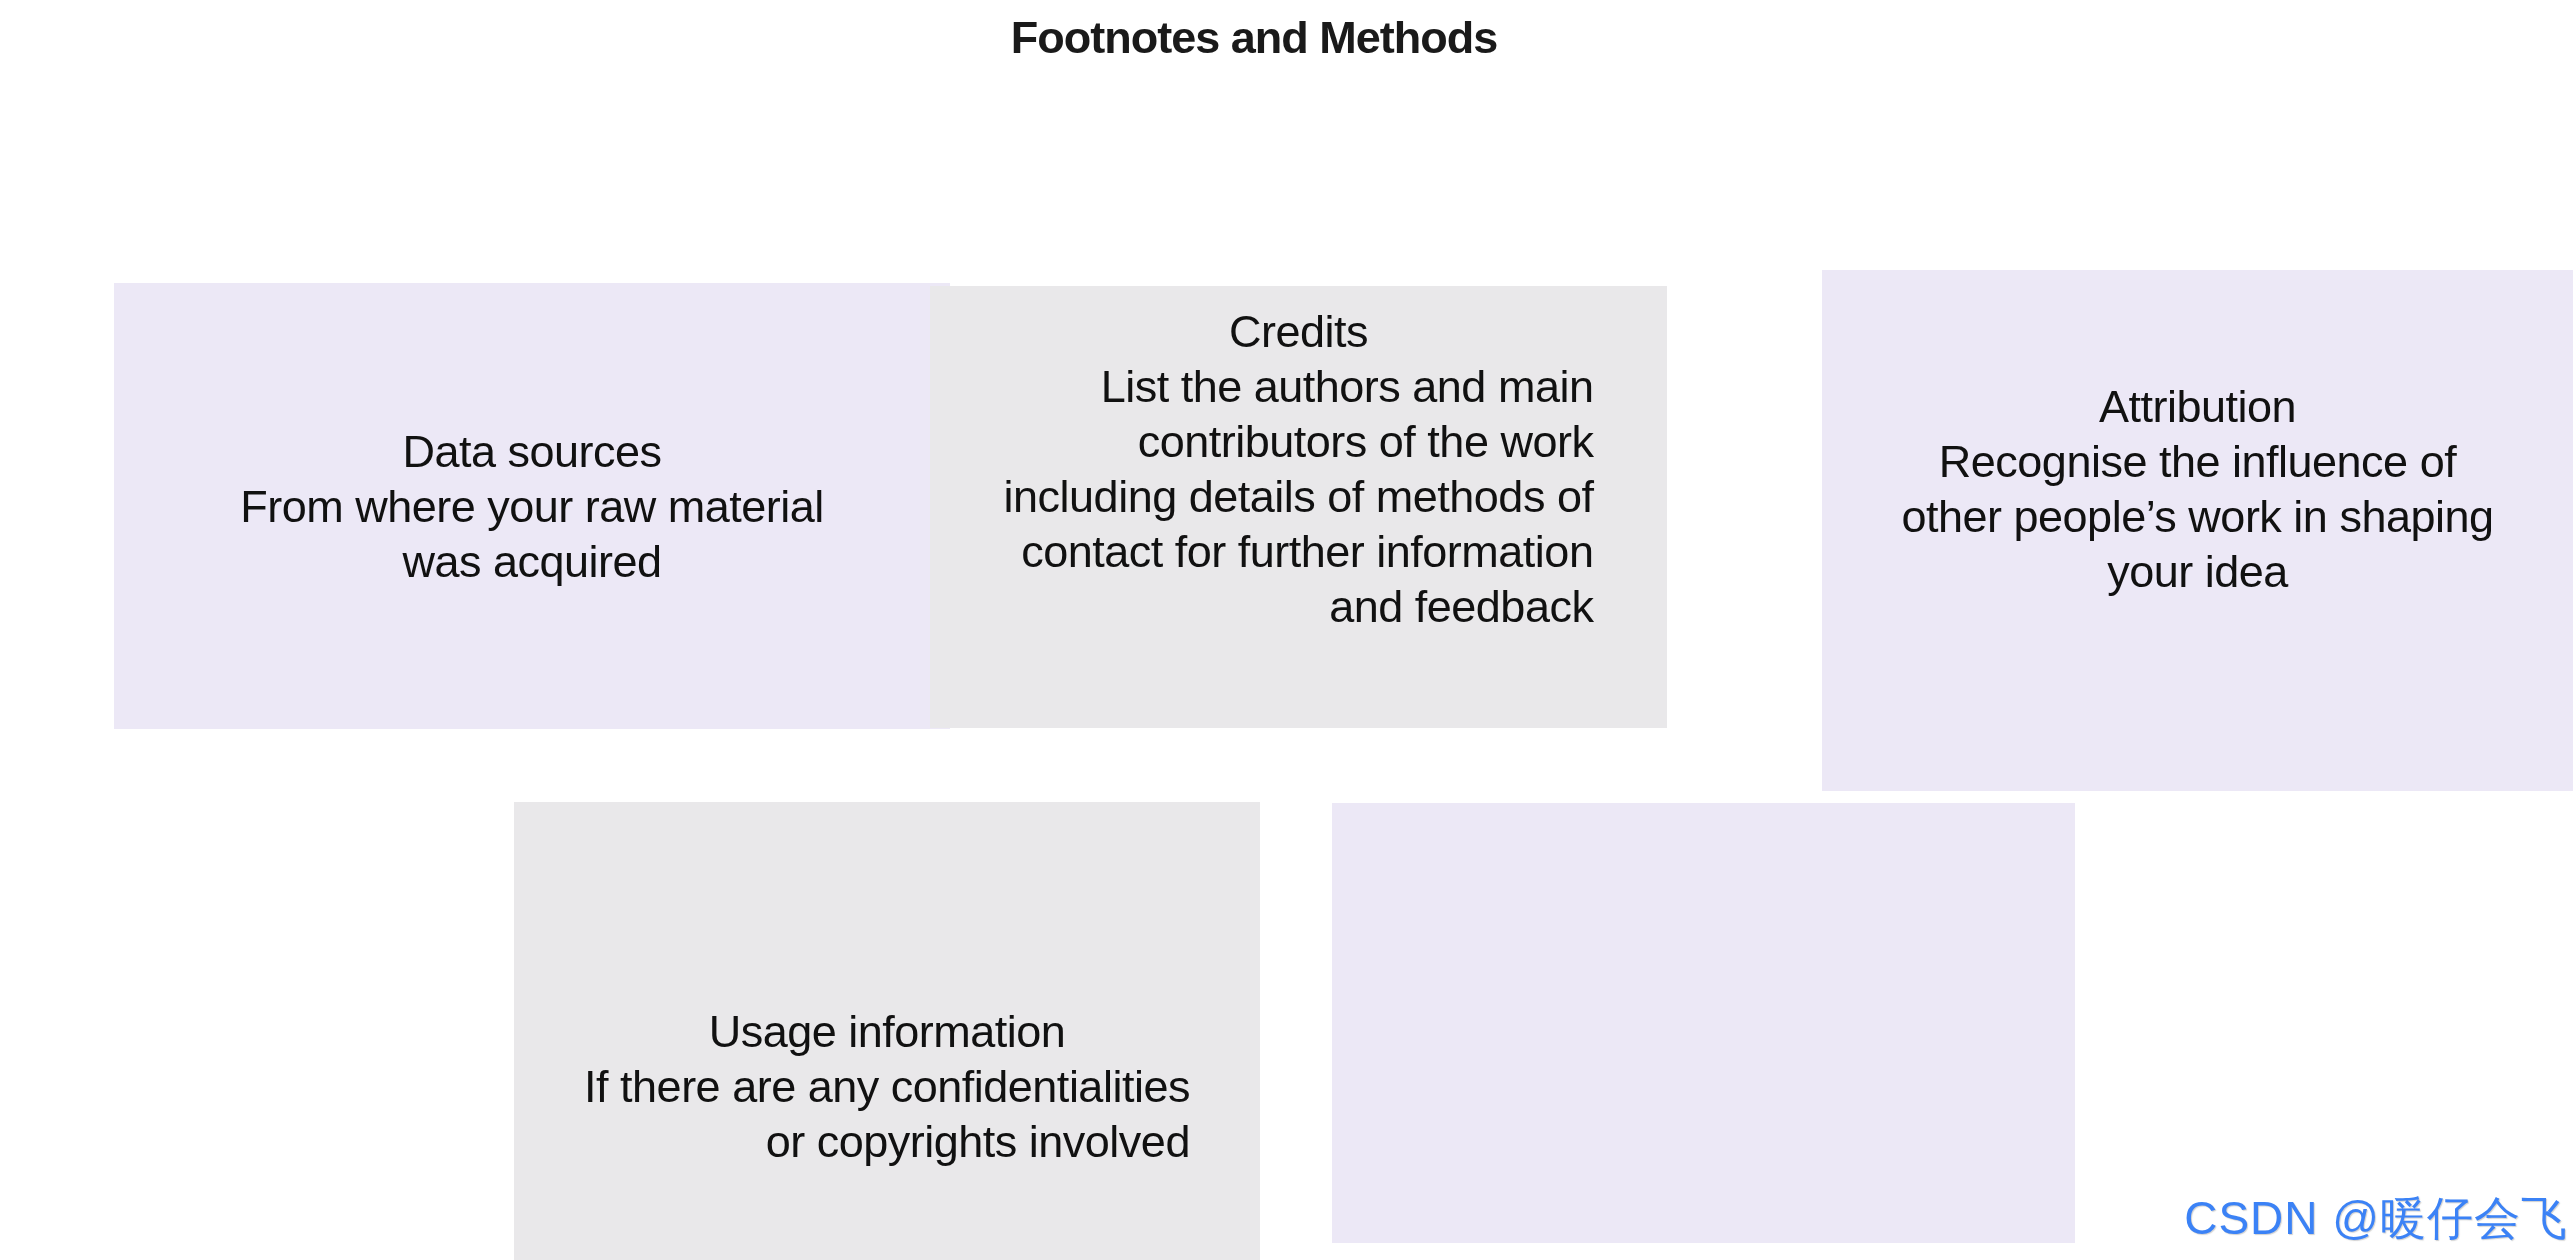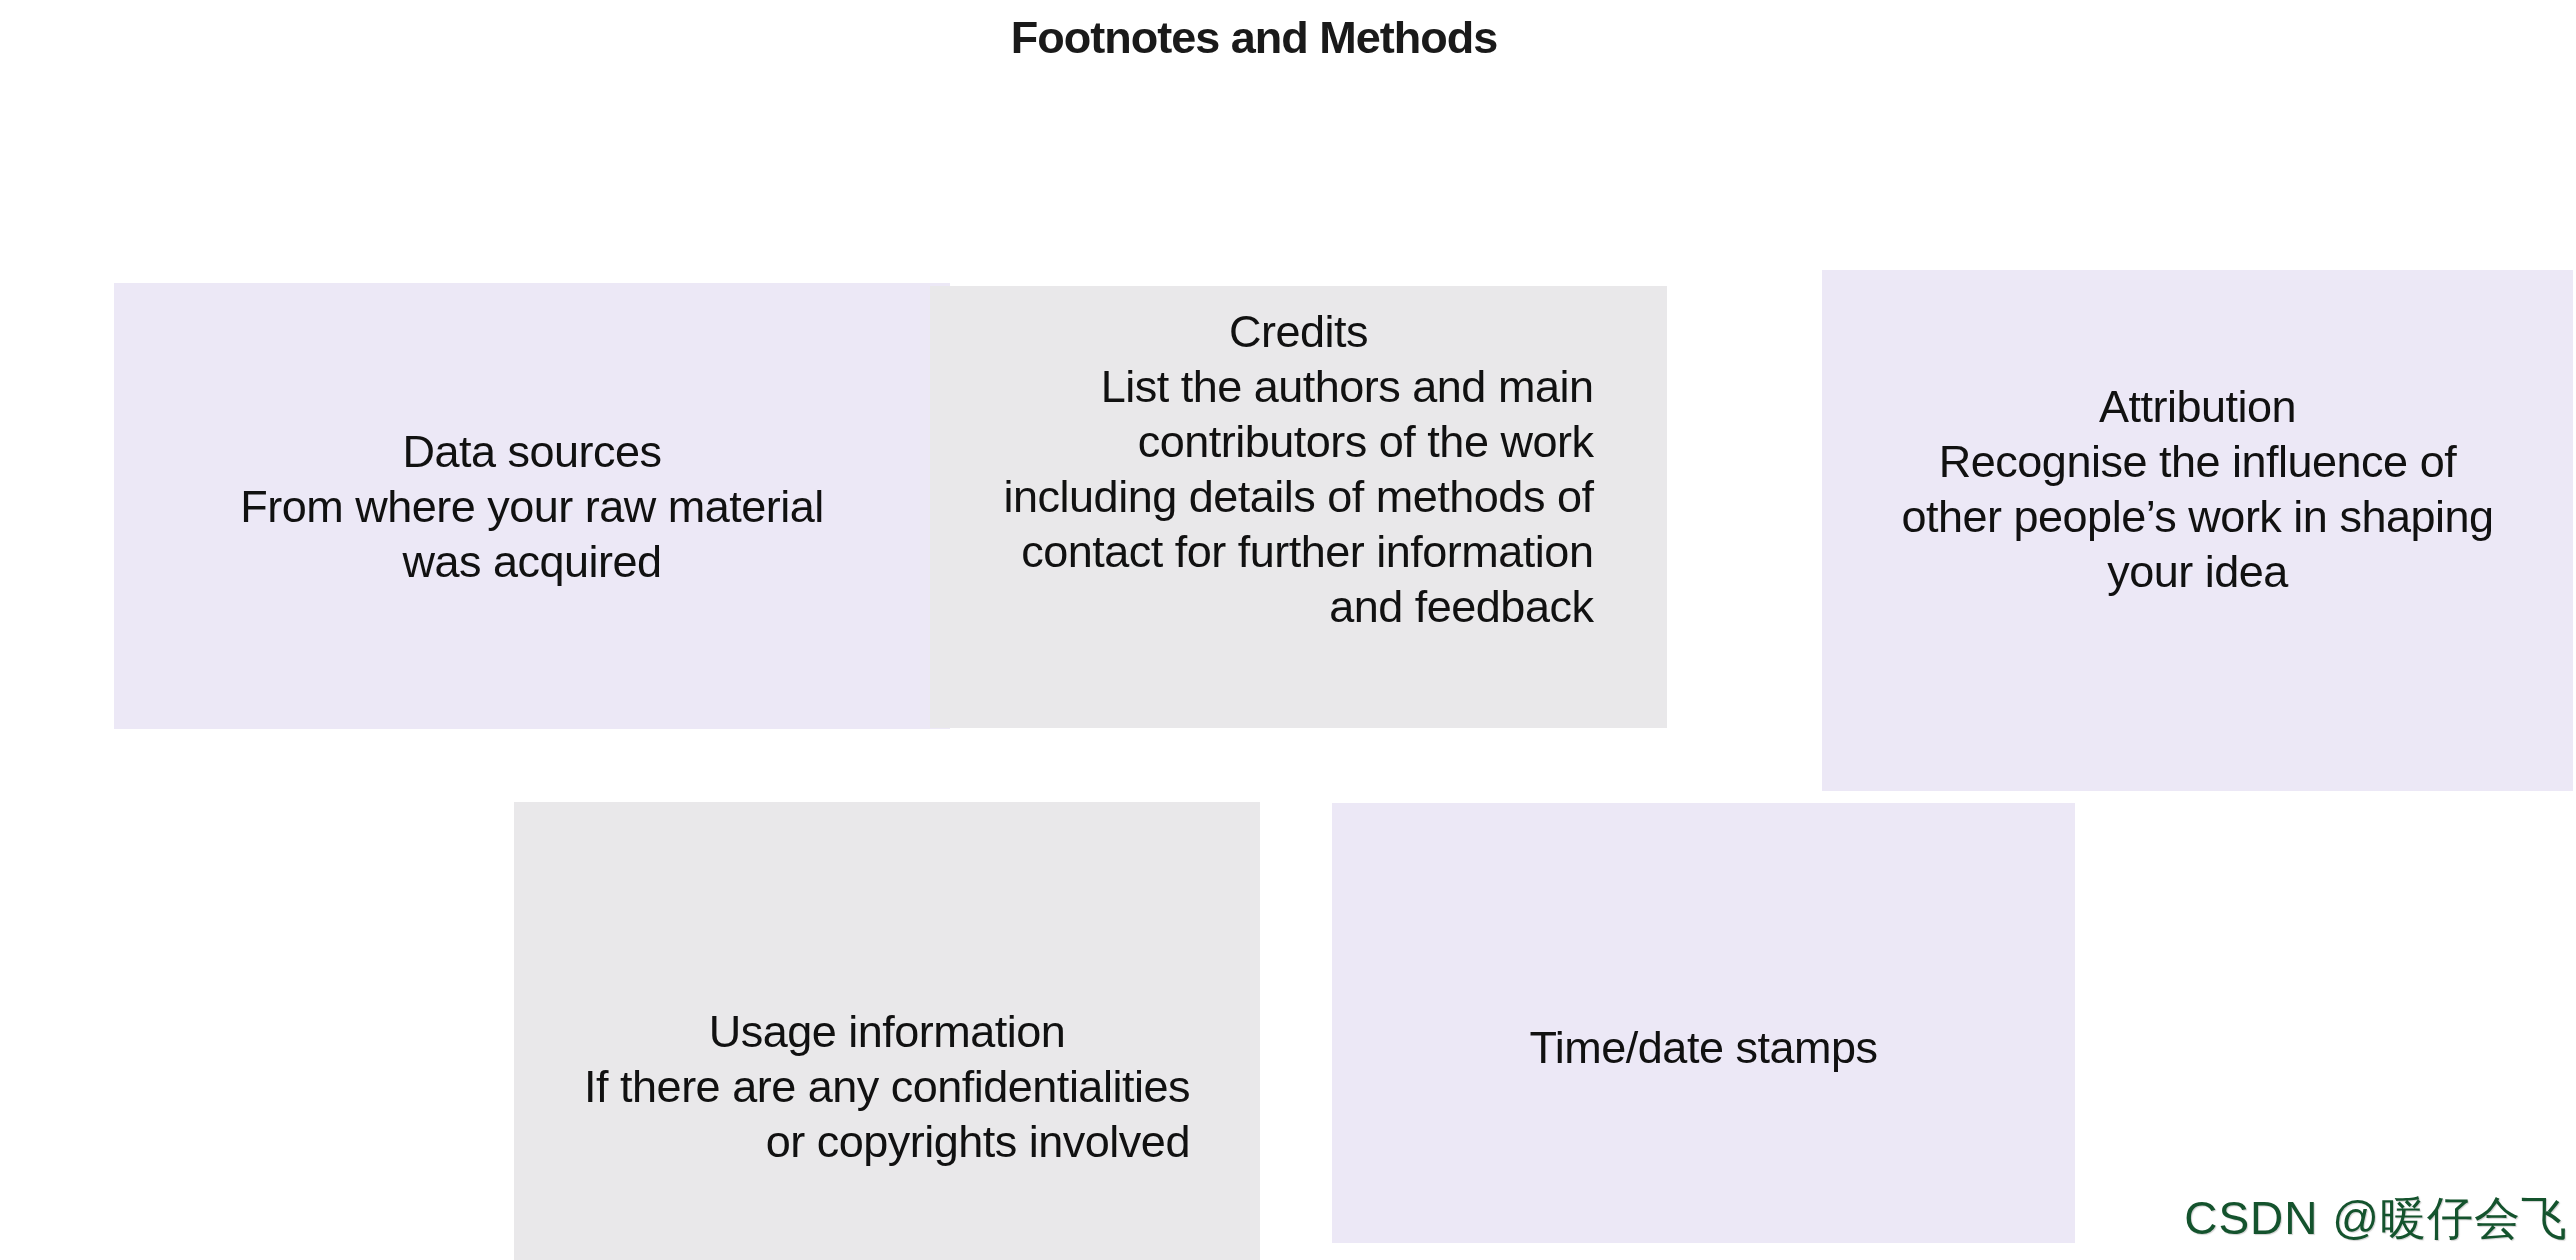--- a/index.html
+++ b/index.html
@@ -54,21 +54,21 @@
         padding-bottom: 83px; }
   .c4 { left: 514px;  top: 802px; width: 746px; height: 569px; }
   .c5 { left: 1332px; top: 803px; width: 743px; height: 440px;
         padding-top: 49px; }
 
   .watermark {
     position: absolute;
     right: 8px;
     bottom: 10px;
     font-size: 46px;
-    color: #14532d;
+    color: #3b82f6;
     text-shadow: 1px 1px 1px rgba(170,170,170,0.55);
     letter-spacing: 1px;
   }
 </style>
 </head>
 <body>
 
 <div class="slide">
 
   <div class="slide-title">Footnotes and Methods</div>
@@ -95,19 +95,18 @@
 your idea</div>
   </div>
 
   <div class="card card-gray c4">
     <div class="card-title">Usage information</div>
     <div class="card-body">If there are any confidentialities
 or copyrights involved</div>
   </div>
 
   <div class="card card-purple c5">
-    <div class="card-title">Time/date stamps</div>
   </div>
 
   <div class="watermark">CSDN @暖仔会飞</div>
 
 </div>
 
 
 </body></html>

